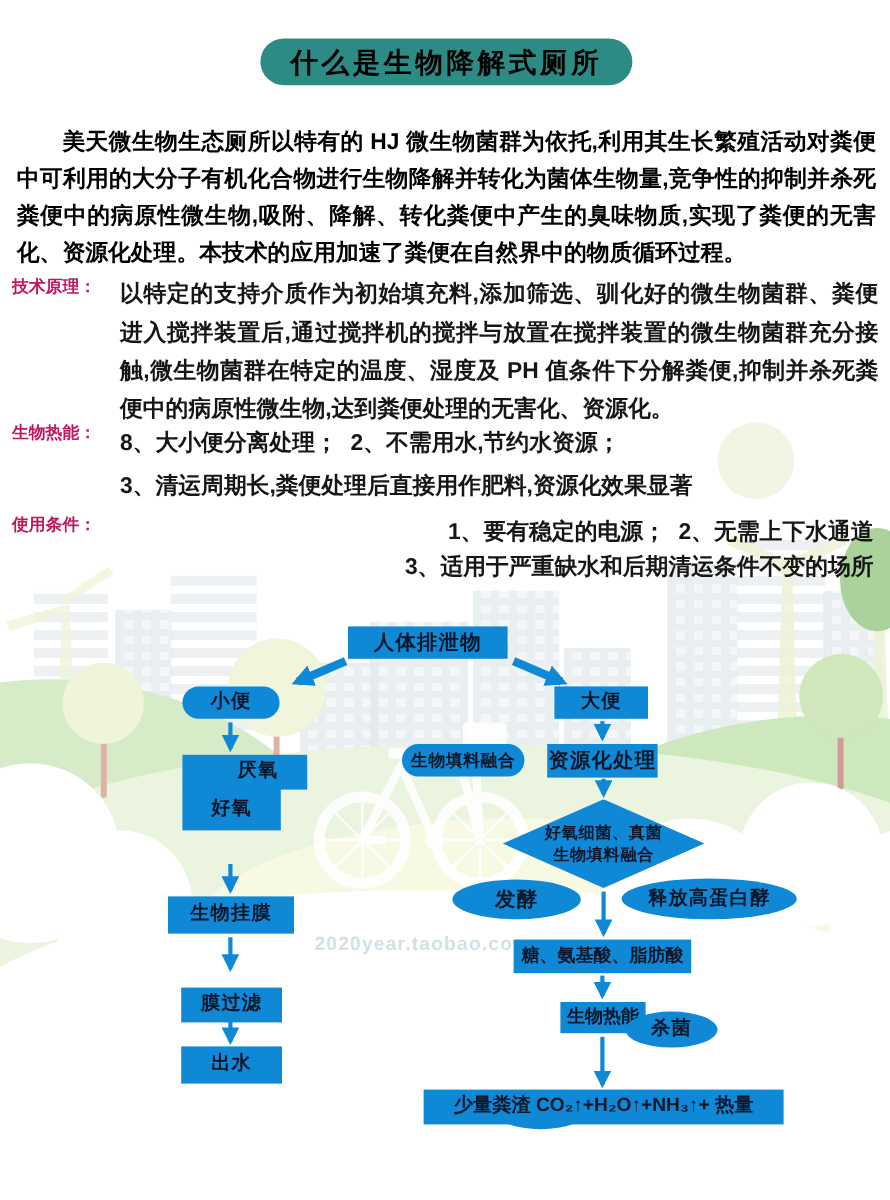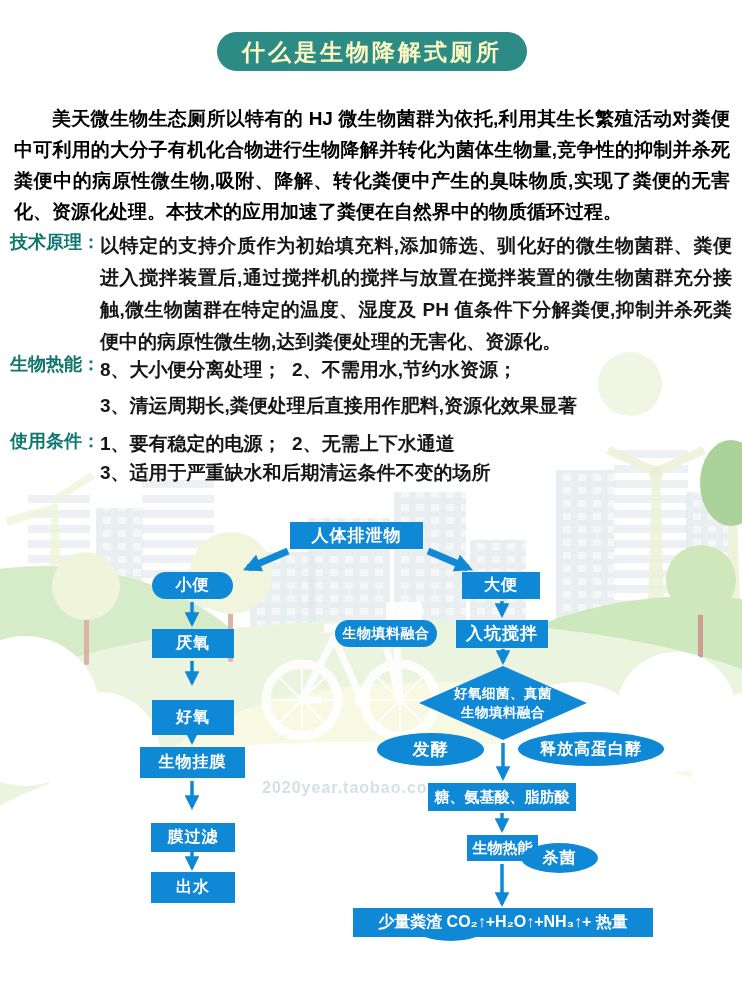--- a/index.html
+++ b/index.html
@@ -24,38 +24,38 @@
   .turb{position:absolute; opacity:.85;}
   .bike{position:absolute; opacity:.92;}
   .watermark{
     position:absolute; left:262px; top:779px; z-index:1;
     font-size:16px; font-weight:bold; letter-spacing:1px;
     color:rgba(175,198,210,.55);
   }
   
   .badge{
     position:absolute; left:217px; top:32px; width:310px; height:39px; z-index:2;
-    background:#2d8b85; border-radius:20px; color:#fef9c3;
+    background:#2d8b85; border-radius:20px; color:#000000;
     font-size:23px; letter-spacing:3px; text-align:center; line-height:40px;
   }
   
   .intro{
     position:absolute; left:14px; right:12px; top:103px; z-index:2; margin:0;
     font-size:19px; line-height:31px; text-align:justify; text-indent:2em; color:#000000;
   }
   .sec{position:absolute; left:10px; right:14px; z-index:2;}
-  .sec .label{position:absolute; left:0; top:0; color:#0f766e; font-size:18px;}
+  .sec .label{position:absolute; left:0; top:0; color:#be185d; font-size:14px;}
   .sec .content{margin-left:90px; font-size:19px; color:#161616;}
   .sec1{top:230px;} .sec1 .content{line-height:32px; text-align:justify; width:632px;}
   .sec2{top:352px;} .sec2 .content .line{line-height:36px; white-space:pre-wrap;}
-  .sec3{top:429px;} .sec3 .content .line{line-height:29px; white-space:pre-wrap;}
+  .sec3{top:429px;text-align:right;} .sec3 .content .line{line-height:29px; white-space:pre-wrap;}
   
   .arrows{position:absolute; left:0; top:0; z-index:2;}
   .node{
-    position:absolute; z-index:3; background:#0f88d6; color:#ffffff;
+    position:absolute; z-index:3; background:#0f88d6; color:#0f172a;
     display:flex; align-items:center; justify-content:center; flex-direction:column;
     text-align:left; font-size:16px; line-height:1.15; letter-spacing:1px;
   }
   .pill{border-radius:15px;}
   .ellipse{border-radius:50%;}
   .diamond{clip-path:polygon(50% 0,100% 50%,50% 100%,0 50%); background:#0f88d6;}
   .diamond .dl{font-size:13.5px; letter-spacing:.5px; line-height:19px;}
 </style>
 </head>
 <body>
@@ -188,24 +188,24 @@
       <line x1="503" y1="649" x2="503" y2="662" marker-end="url(#ah)"></line>
       <line x1="503" y1="743" x2="503" y2="778" marker-end="url(#ah)"></line>
       <line x1="502" y1="813" x2="502" y2="830" marker-end="url(#ah)"></line>
       <line x1="502" y1="864" x2="502" y2="904" marker-end="url(#ah)"></line>
     </g>
   </svg>
 
   <div class="node" style="left:290px;top:522px;width:133px;height:27px;font-size:17px;">人体排泄物</div>
   <div class="node pill" style="left:152px;top:572px;width:81px;height:27px;">小便</div>
   <div class="node" style="left:462px;top:572px;width:78px;height:27px;">大便</div>
-  <div class="node" style="left:152px;top:629px;width:82px;height:29px;">厌氧</div>
+  <div class="node" style="left:152px;top:629px;width:82px;height:29px;padding-left:22px;">厌氧</div>
   <div class="node pill" style="left:335px;top:620px;width:102px;height:27px;font-size:14px;letter-spacing:.5px;">生物填料融合</div>
-  <div class="node" style="left:456px;top:620px;width:92px;height:28px;font-size:17px;">入坑搅拌</div>
-  <div class="node" style="left:152px;top:700px;width:82px;height:35px;">好氧</div>
+  <div class="node" style="left:456px;top:620px;width:92px;height:28px;font-size:17px;">资源化处理</div>
+  <div class="node" style="left:152px;top:657px;width:82px;height:35px;">好氧</div>
   <div class="node diamond" style="left:419px;top:666px;width:168px;height:74px;">
     <div class="dl">好氧细菌、真菌</div>
     <div class="dl">生物填料融合</div>
   </div>
   <div class="node ellipse" style="left:377px;top:733px;width:107px;height:33px;font-size:17px;">发酵</div>
   <div class="node ellipse" style="left:518px;top:732px;width:146px;height:34px;">释放高蛋白酵</div>
   <div class="node" style="left:140px;top:747px;width:105px;height:31px;">生物挂膜</div>
   <div class="node" style="left:428px;top:783px;width:148px;height:28px;font-size:15px;letter-spacing:0;">糖、氨基酸、脂肪酸</div>
   <div class="node" style="left:151px;top:812px;width:84px;height:29px;margin-top:11px;">膜过滤</div>
   <div class="node" style="left:467px;top:835px;width:71px;height:26px;font-size:15px;letter-spacing:0;">生物热能</div>

